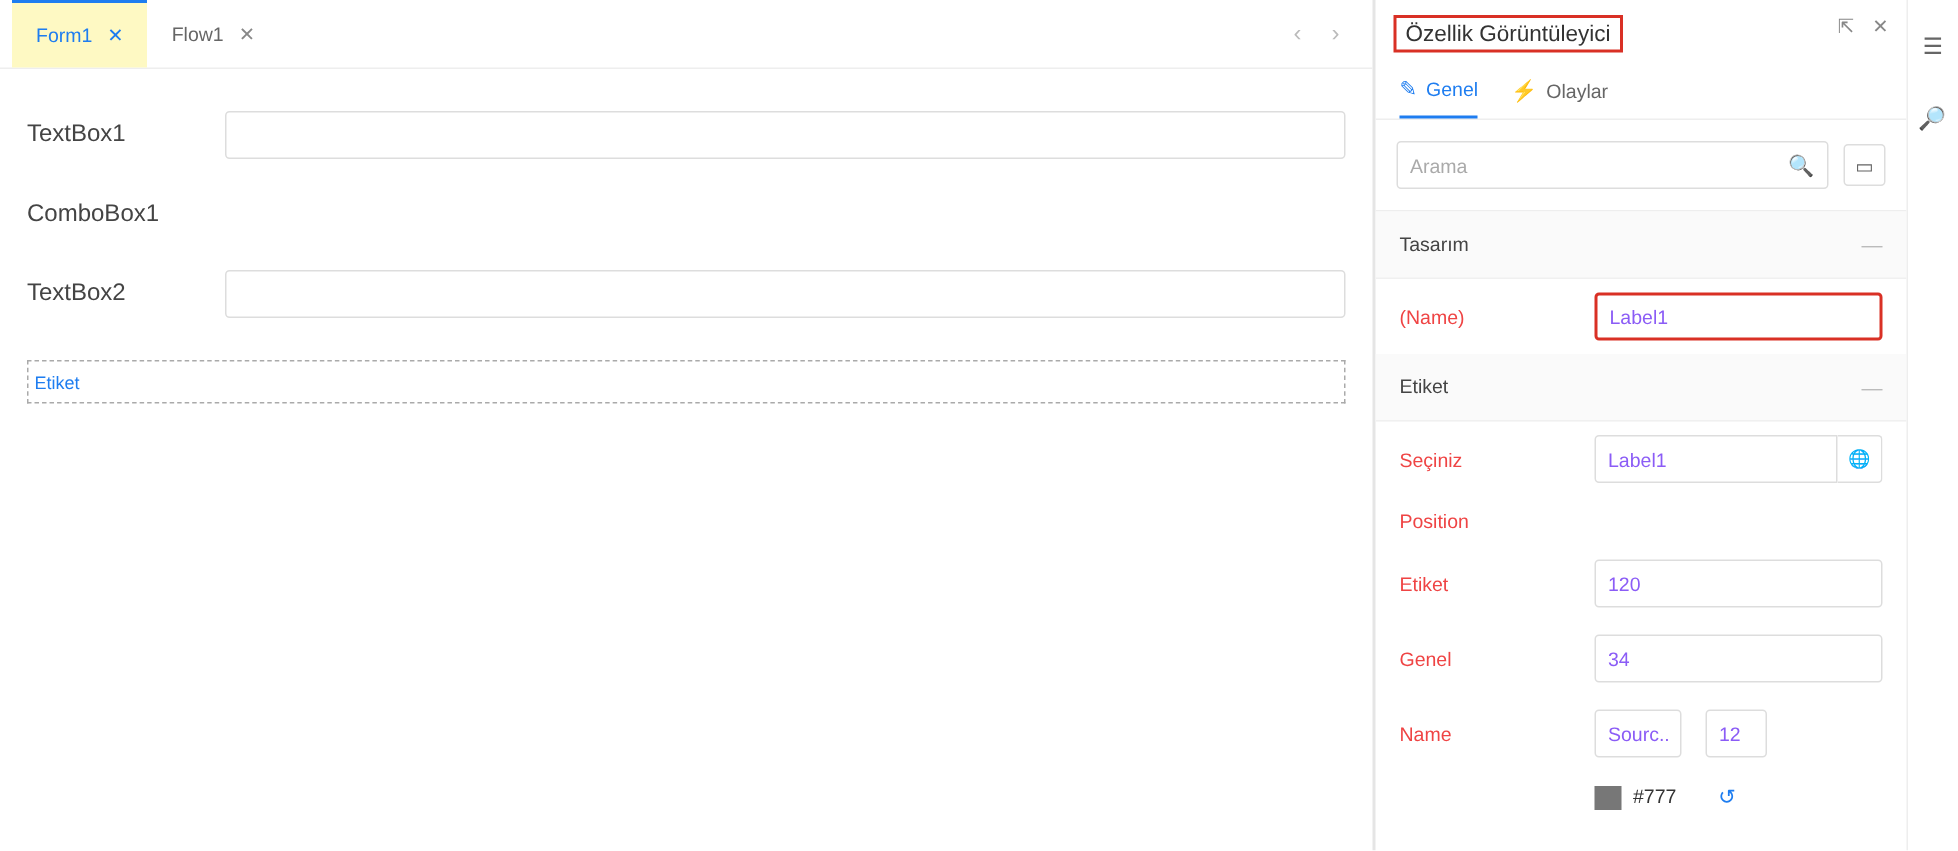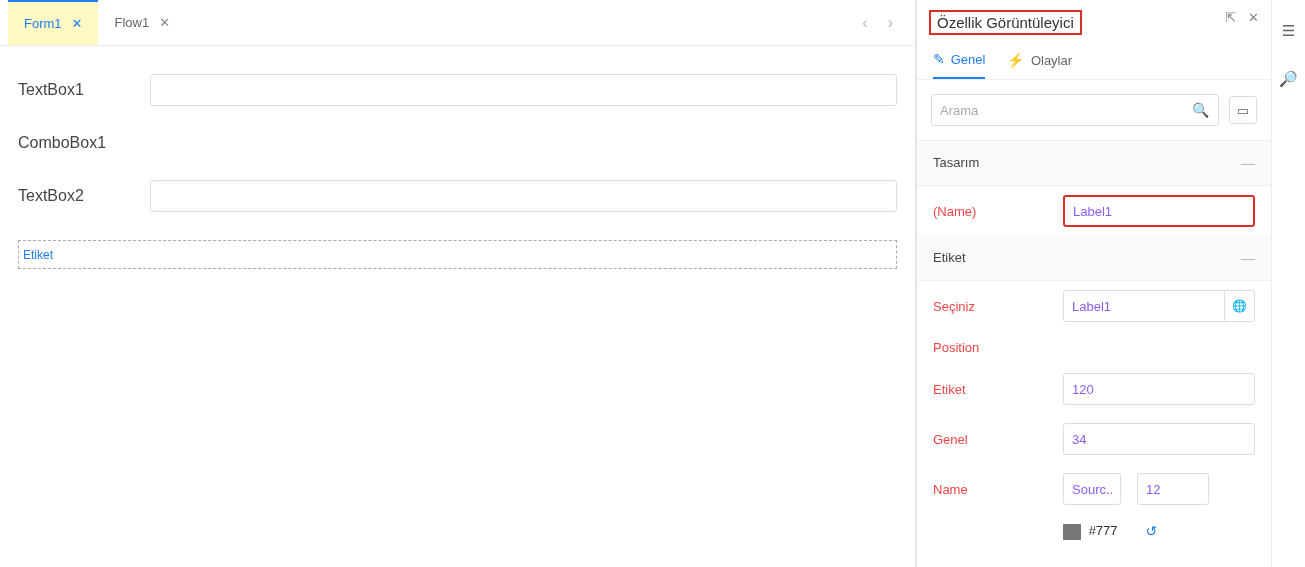--- a/index.html
+++ b/index.html
@@ -46,21 +46,21 @@
 
 .section-header { display: flex; justify-content: space-between; padding: 14px 16px; font-size: 13px; color: #444; border-bottom: 1px solid #f0f0f0; background: #fafafa; }
 .section-collapse { color: #bbb; cursor: pointer; font-size: 14px; }
 
 .prop-row { display: flex; align-items: center; padding: 9px 16px; gap: 10px; }
 .prop-label { width: 120px; font-size: 13px; color: #ef4444; }
 .prop-input { flex: 1; height: 32px; border: 1px solid #ddd; border-radius: 3px; padding: 0 8px; font-size: 13px; color: #8b5cf6; min-width: 0; }
 .prop-input.highlighted { border: 2px solid #d93025; }
 .translate-btn { width: 30px; height: 32px; border: 1px solid #ddd; border-left: none; border-radius: 0 3px 3px 0; display: flex; align-items: center; justify-content: center; cursor: pointer; color: #1e7df0; font-size: 12px; margin-left: -10px; }
 .font-row .prop-input { width: 58px; flex: none; }
-.font-row .prop-input + .prop-input { margin-left: 6px; width: 72px; }
+.font-row .prop-input + .prop-input { margin-left: 6px; width: 41px; }
 .color-block { width: 18px; height: 16px; background: #777; display: inline-block; vertical-align: middle; margin-right: 4px; }
 .undo-icon { margin-left: 18px; color: #1e7df0; cursor: pointer; font-size: 14px; }
 
 .side-rail { width: 34px; border-left: 1px solid #eee; display: flex; flex-direction: column; align-items: center; padding-top: 22px; gap: 30px; color: #666; }
 .side-rail span { cursor: pointer; font-size: 15px; }
 </style>
 </head>
 <body>
 
 <div class="app">

